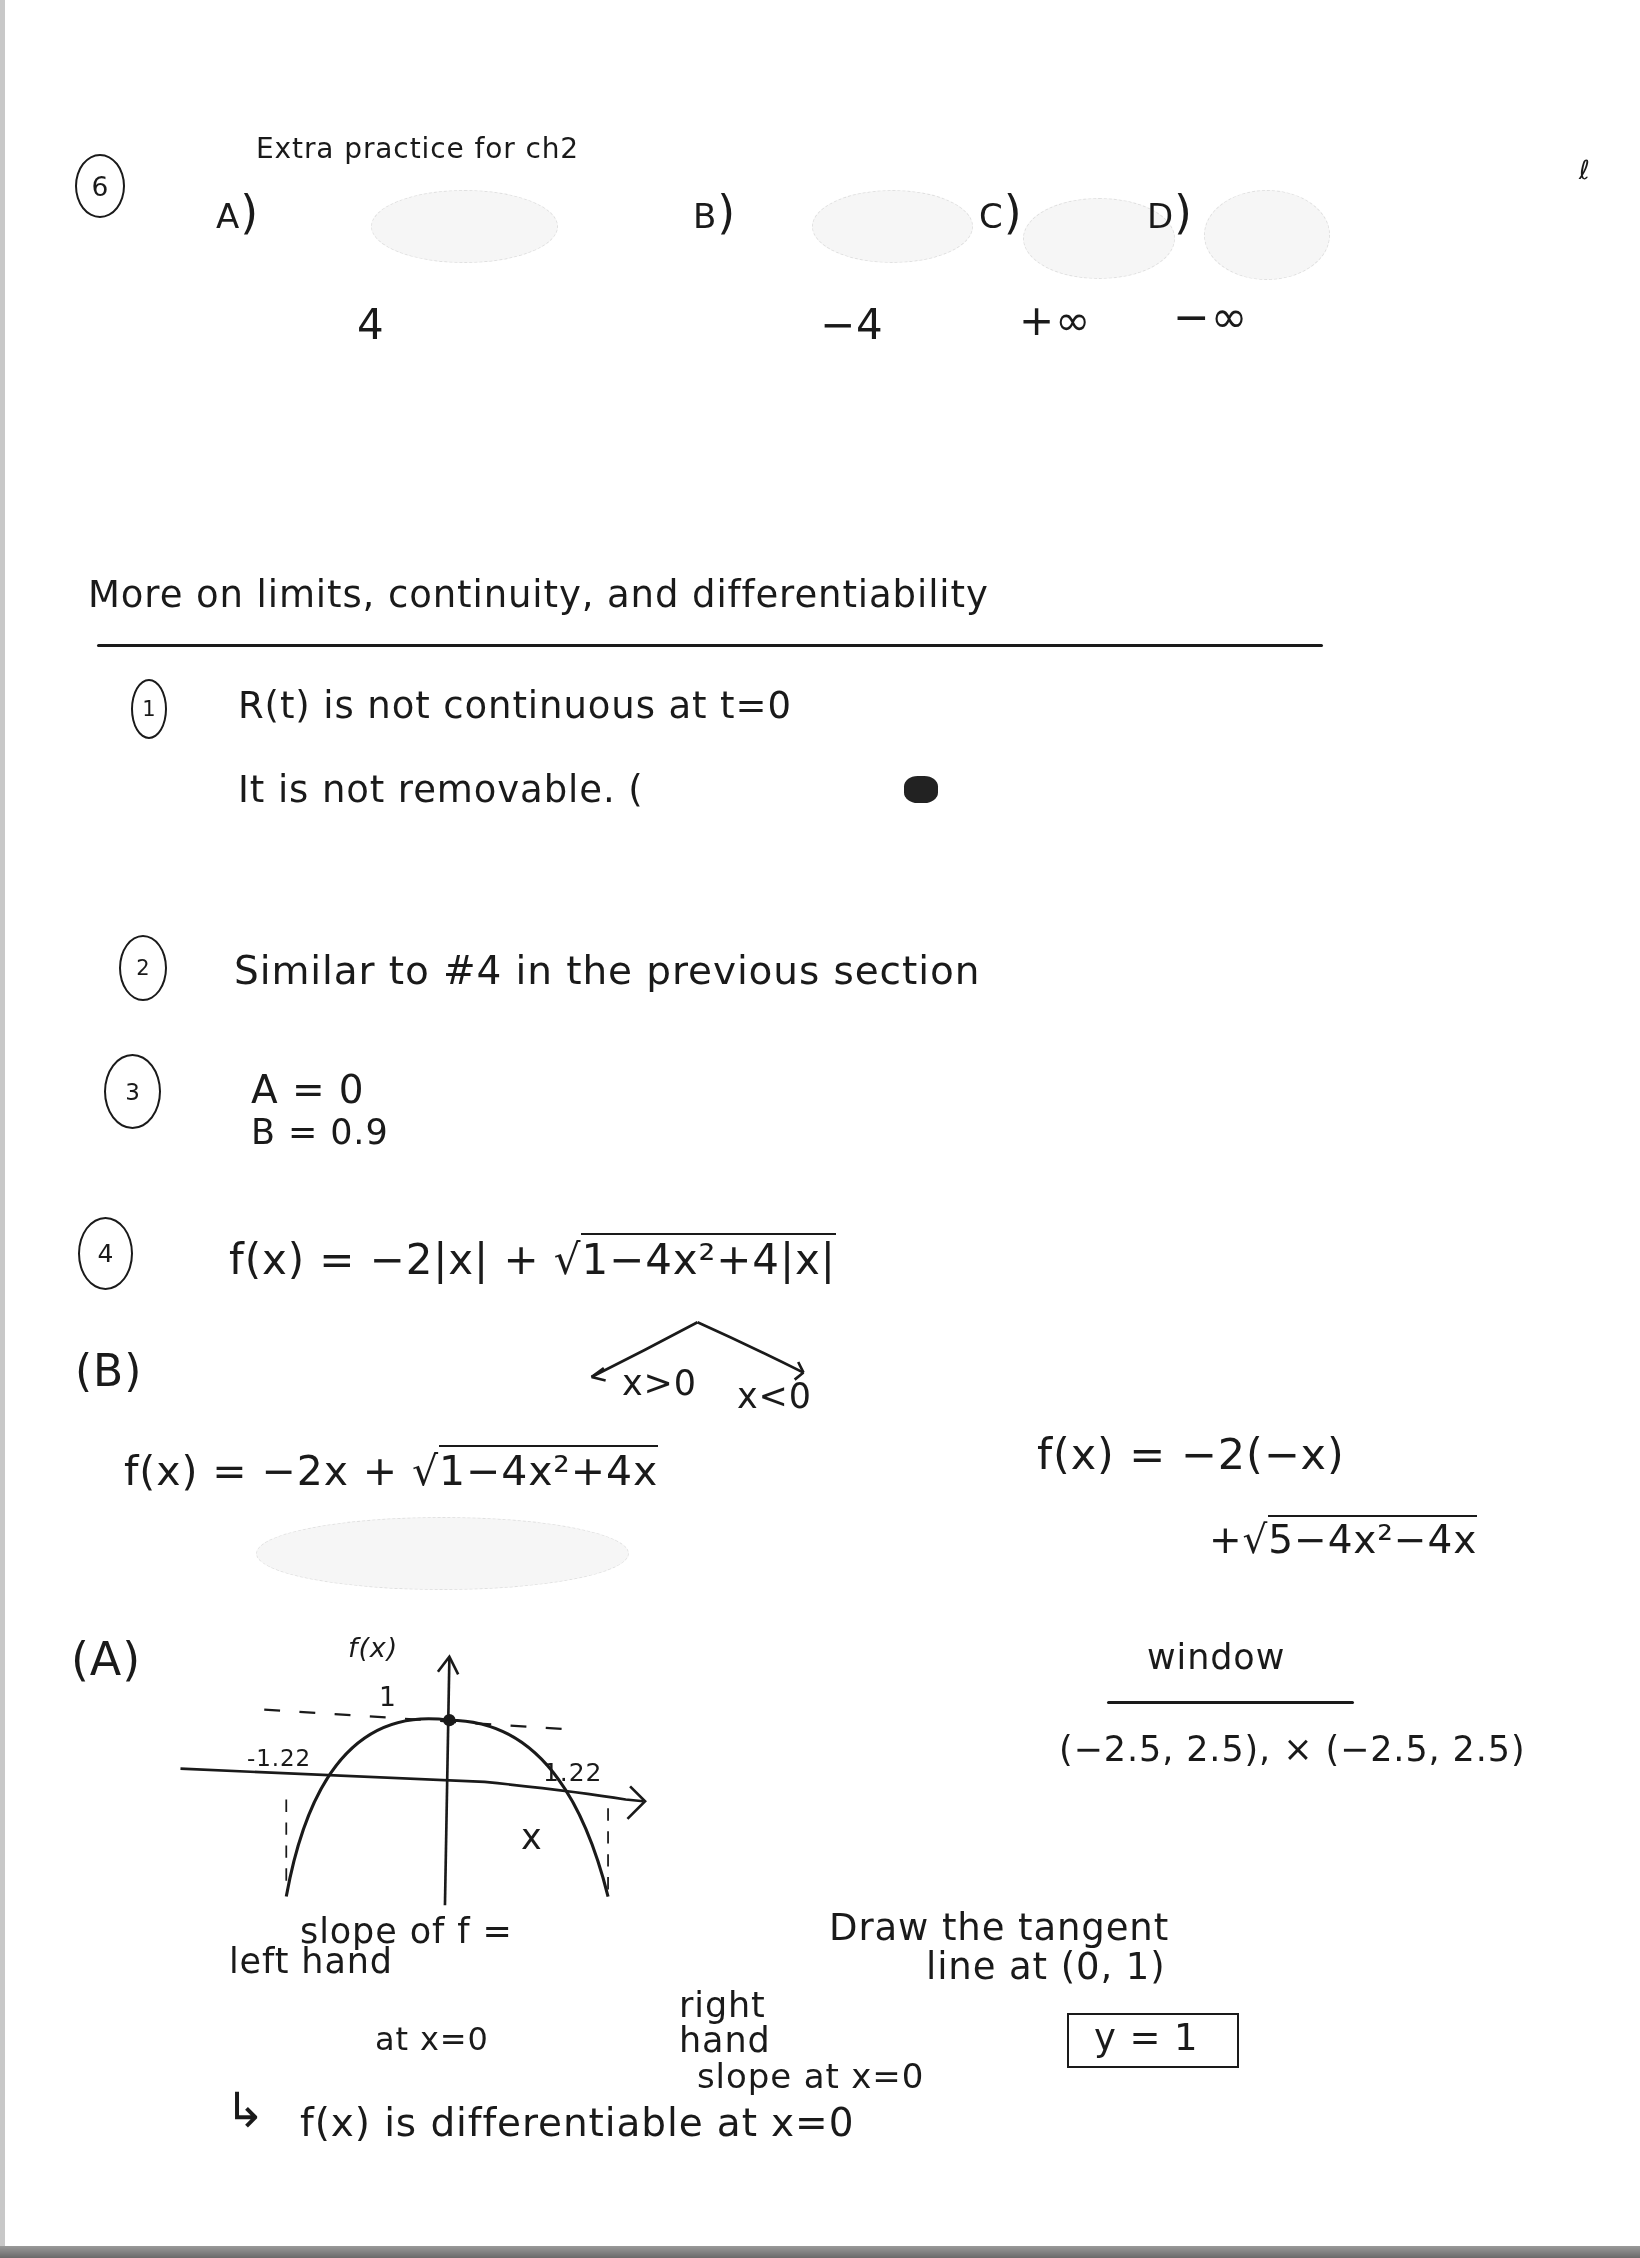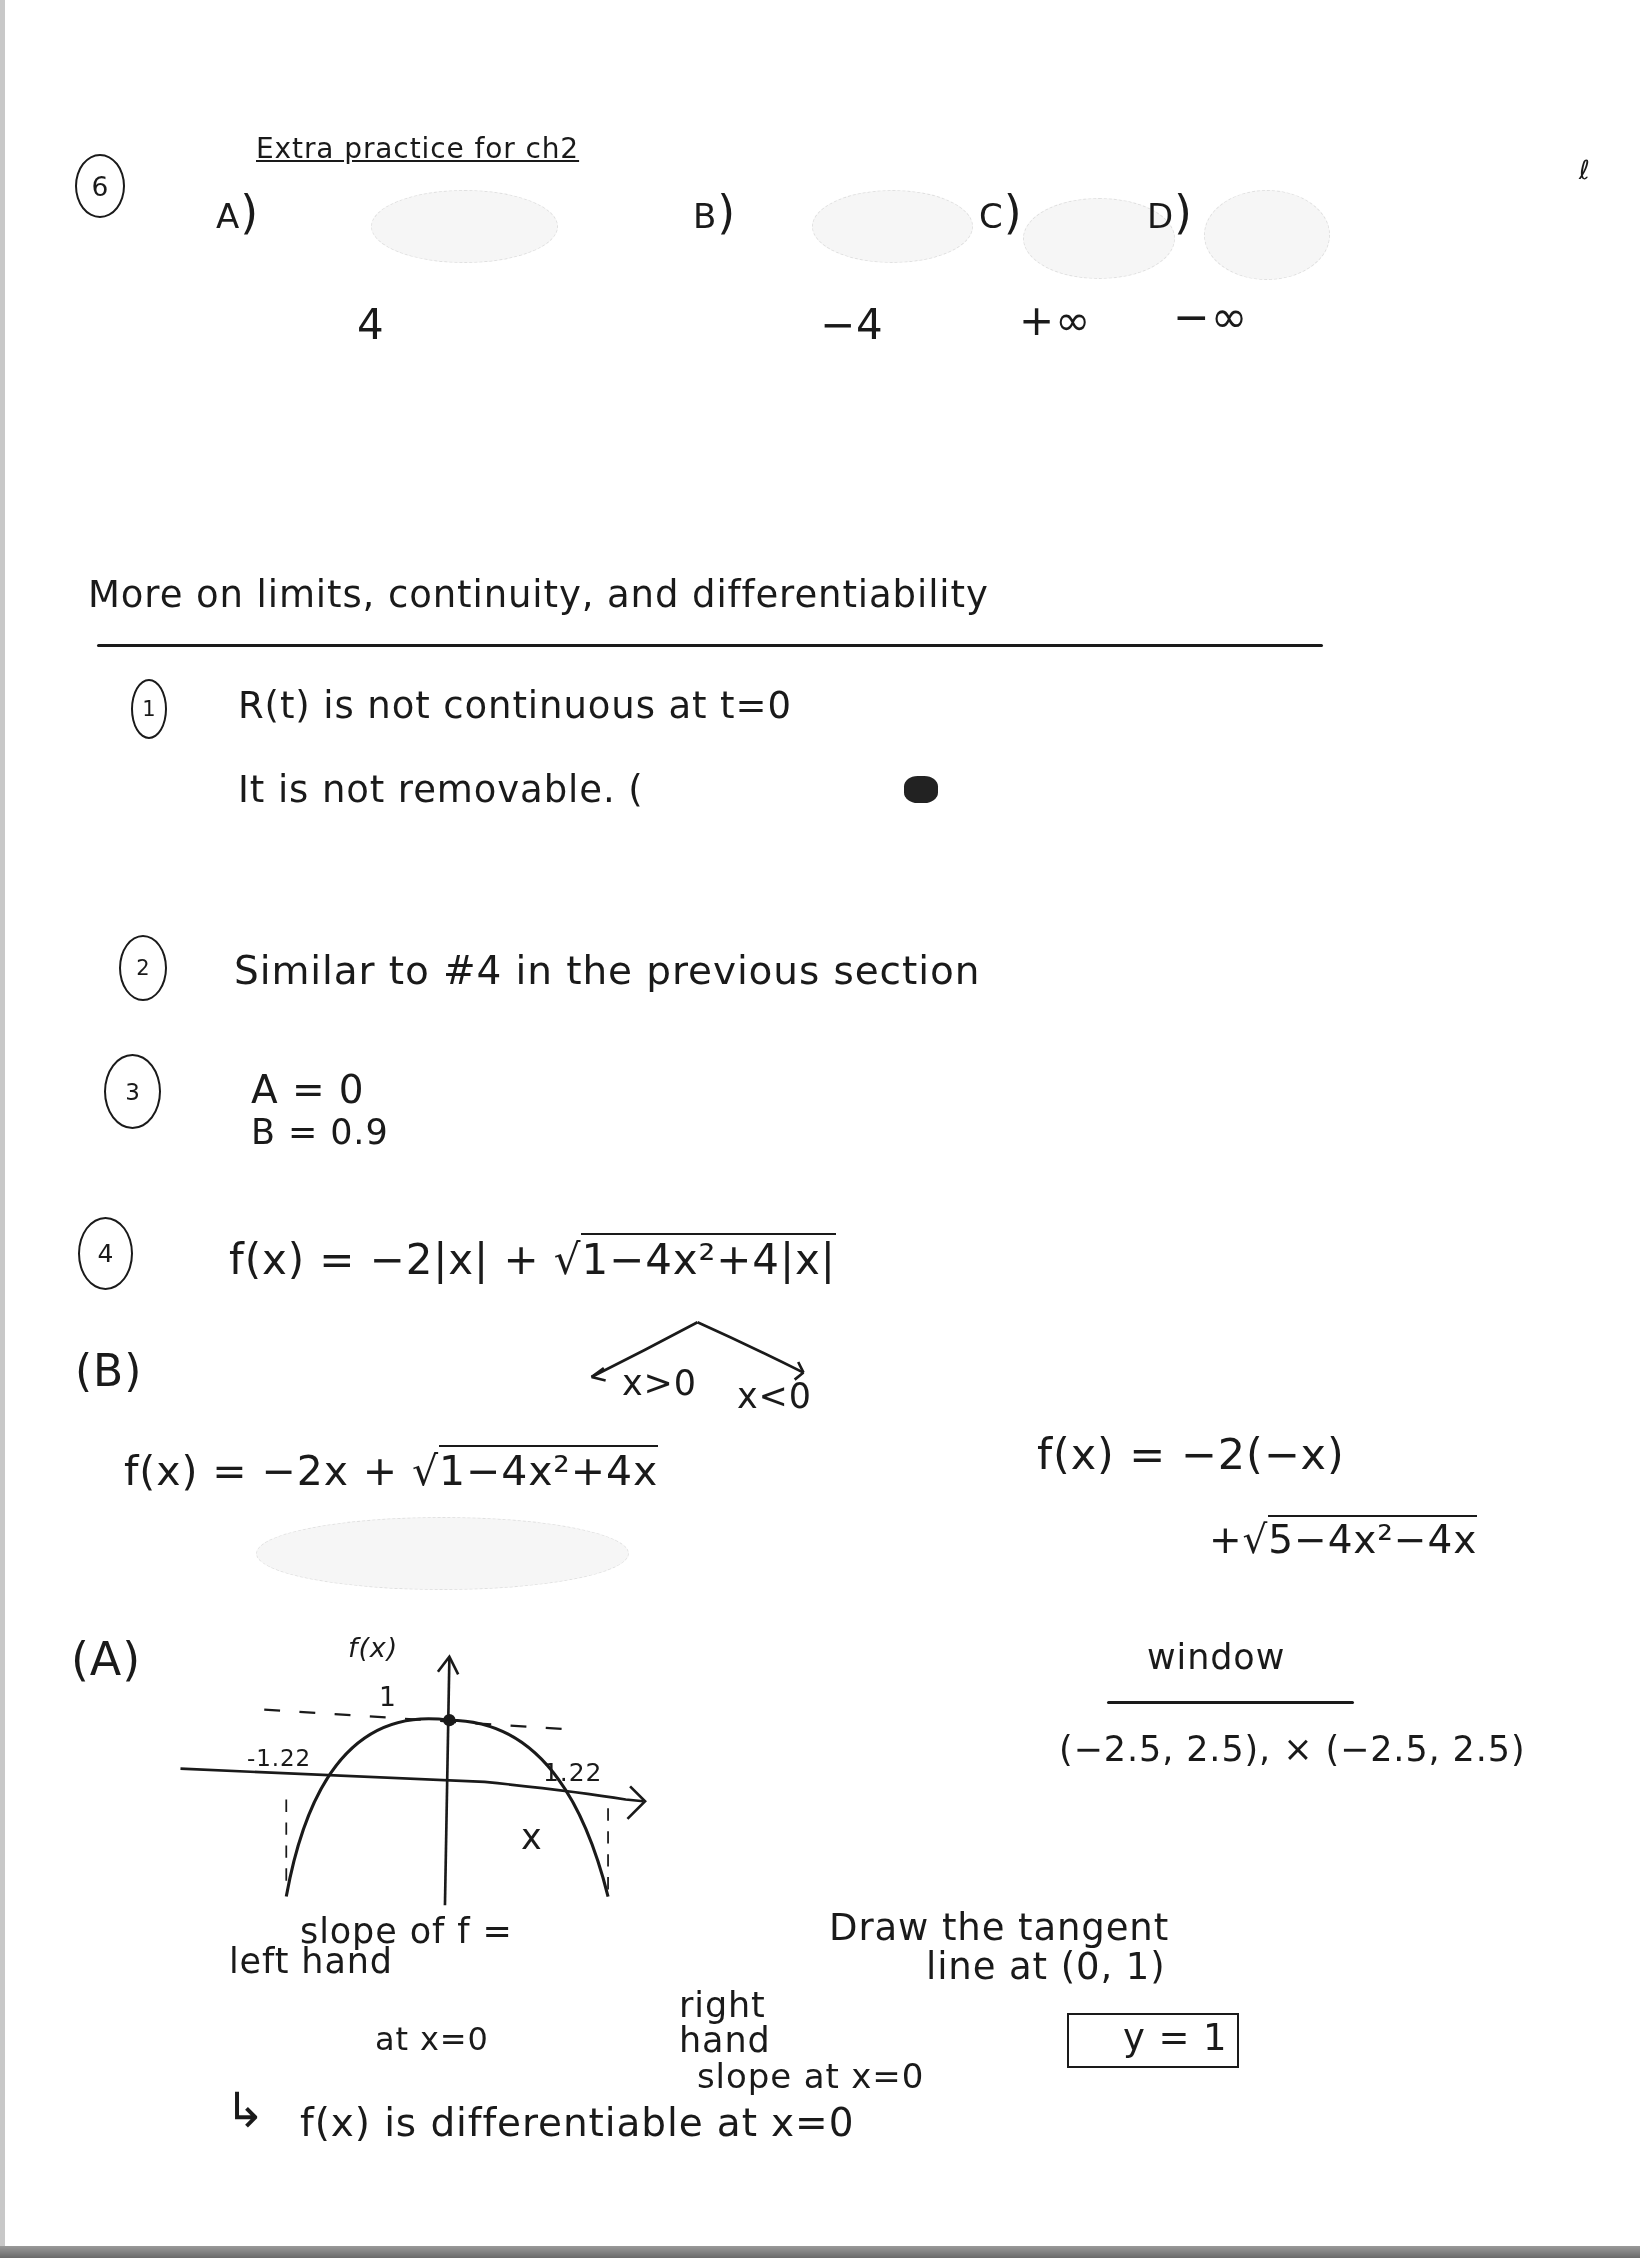--- a/index.html
+++ b/index.html
@@ -23,21 +23,21 @@
   .sqrt-bar { border-top: 2.6px solid #1a1a1a; padding-top: 0; }
 </style>
 </head>
 <body>
 
 <div class="scan-edge-left"></div>
 
 <div class="circ" style="left:75px;top:154px;width:46px;height:60px;">
   <span>6</span>
 </div>
-<div class="abs hw" style="left:256px;top:132px;font-size:28px;text-decoration:underline;">Extra practice for ch2</div>
+<div class="abs hw" style="left:256px;top:132px;font-size:28px;">Extra practice for ch2</div>
 <div class="abs hw" style="left:1579px;top:154px;font-size:26.5px;">ℓ</div>
 
 <div class="abs hw" style="left:216px;top:185px;font-size:34px;">
   <span>A</span><span style="font-size:46px;">)</span>
 </div>
 <div class="smudge" style="left:371px;top:190px;width:185px;height:71px;"></div>
 <div class="abs hw" style="left:357px;top:300px;font-size:42px;">4</div>
 
 <div class="abs hw" style="left:693px;top:185px;font-size:34px;">
   <span>B</span><span style="font-size:46px;">)</span>
@@ -133,21 +133,21 @@
 <div class="abs hw" style="left:543px;top:1758px;font-size:25px;">1.22</div>
 <div class="abs hw" style="left:521px;top:1817px;font-size:35px;">x</div>
 
 <div class="abs hw" style="left:1147px;top:1637px;font-size:35px;">window</div>
 <div class="underline" style="left:1107px;top:1701px;width:247px;"></div>
 <div class="abs hw" style="left:1059px;top:1729px;font-size:35px;">(−2.5, 2.5), × (−2.5, 2.5)</div>
 
 <div class="abs hw" style="left:829px;top:1906px;font-size:37px;">Draw  the  tangent</div>
 <div class="abs hw" style="left:926px;top:1945px;font-size:37px;">line  at  (0, 1)</div>
 <div class="box" style="left:1067px;top:2013px;width:168px;height:51px;"></div>
-<div class="abs hw" style="left:1094px;top:2016px;font-size:37px;margin-left:29px;">y = 1</div>
+<div class="abs hw" style="left:1094px;top:2016px;font-size:37px;">y = 1</div>
 
 <div class="abs hw" style="left:229px;top:1941px;font-size:35px;">left hand</div>
 <div class="abs hw" style="left:300px;top:1911px;font-size:35px;">slope  of  f  =</div>
 <div class="abs hw" style="left:375px;top:2020px;font-size:32px;">at  x=0</div>
 <div class="abs hw" style="left:679px;top:1985px;font-size:35px;">right</div>
 <div class="abs hw" style="left:679px;top:2020px;font-size:35px;">hand</div>
 <div class="abs hw" style="left:697px;top:2056px;font-size:34px;">slope  at  x=0</div>
 
 <div class="abs hw" style="left:225px;top:2082px;font-size:48px;">↳</div>
 <div class="abs hw" style="left:300px;top:2100px;font-size:39px;">f(x)  is  differentiable   at  x=0</div>

